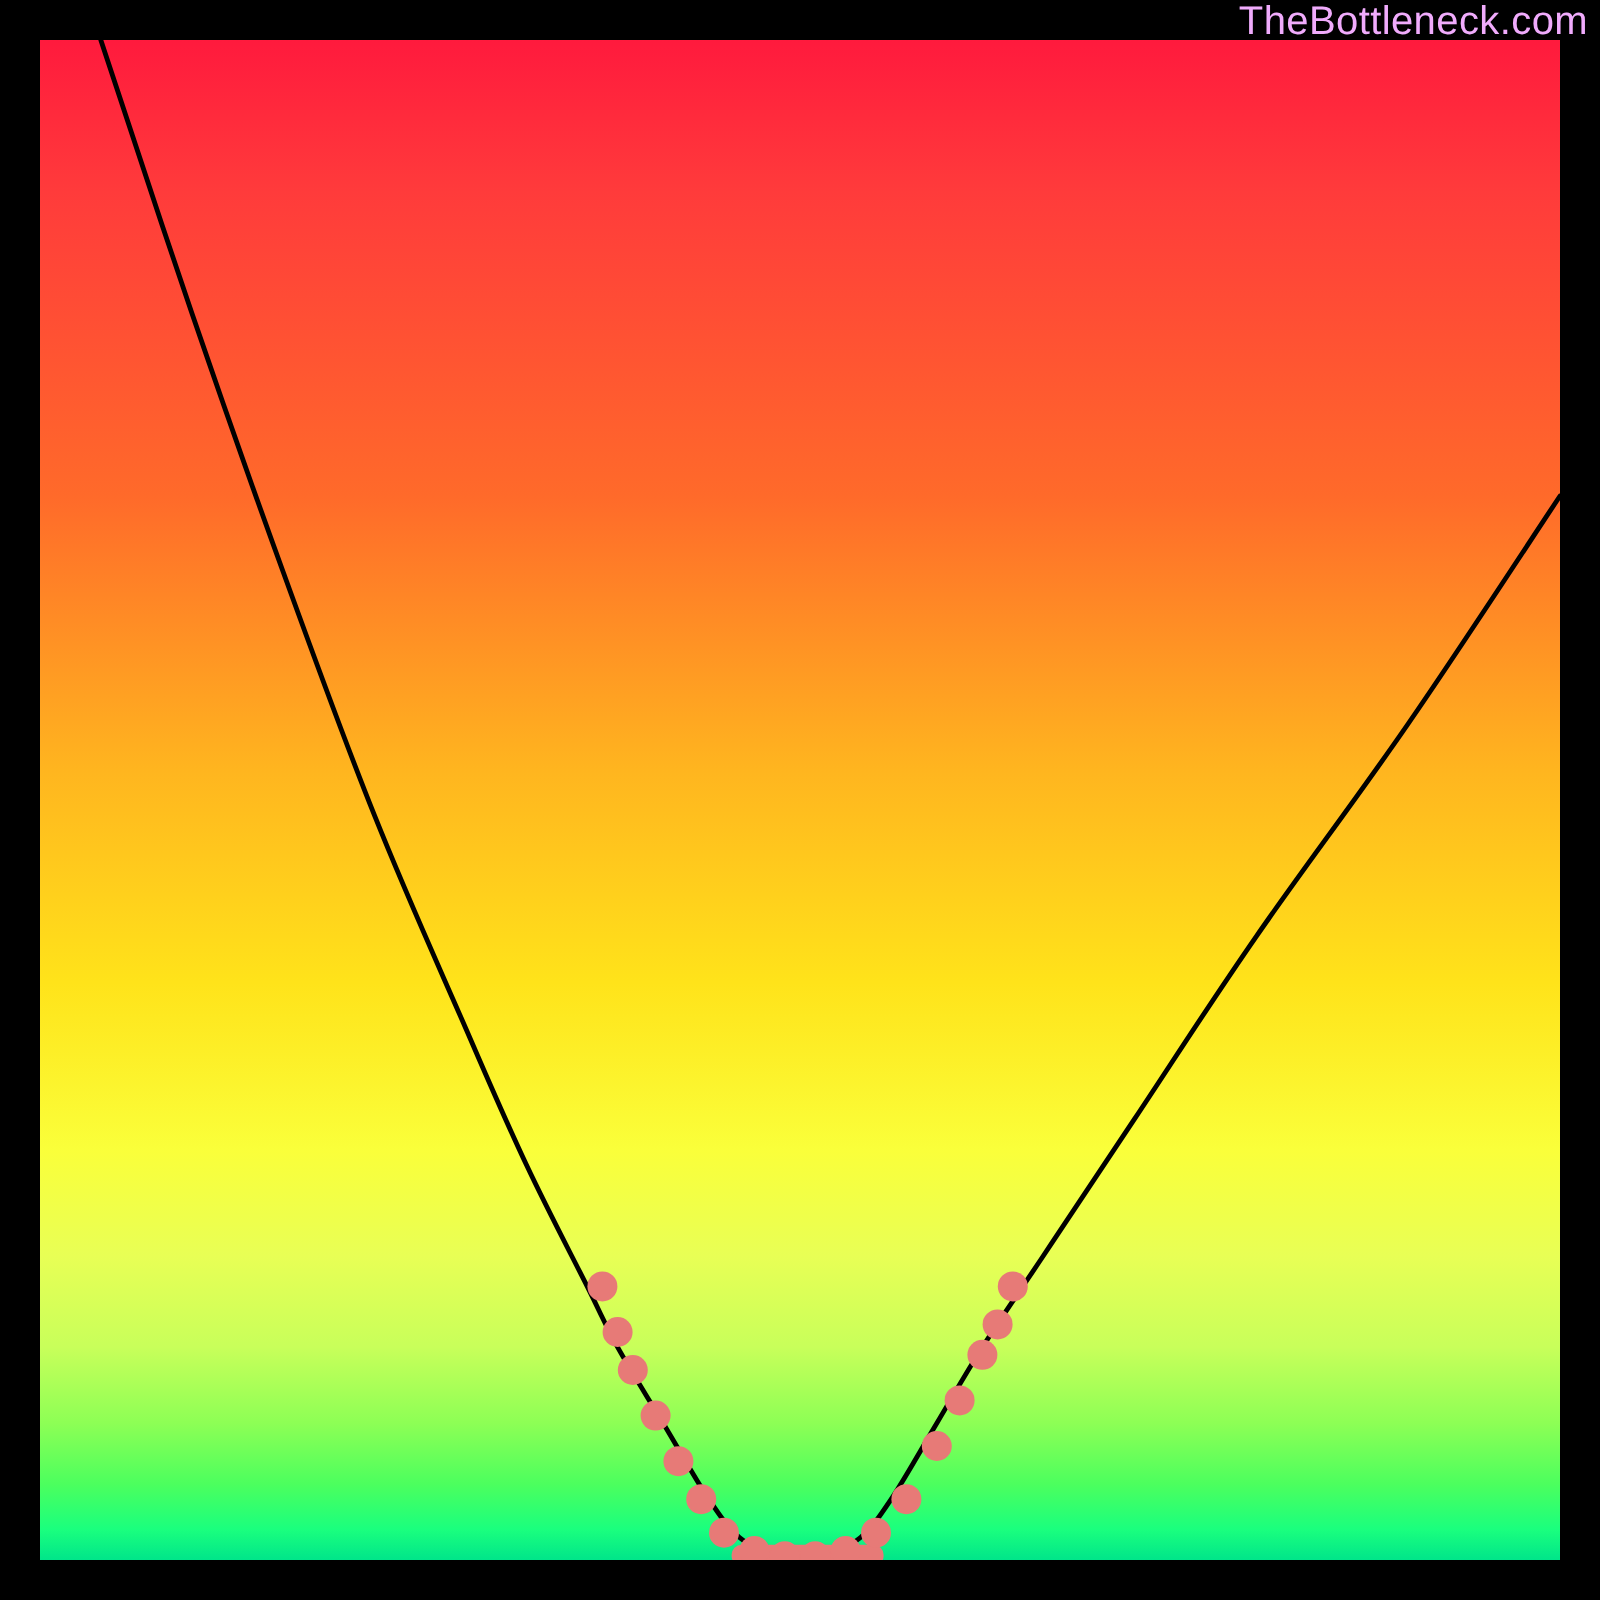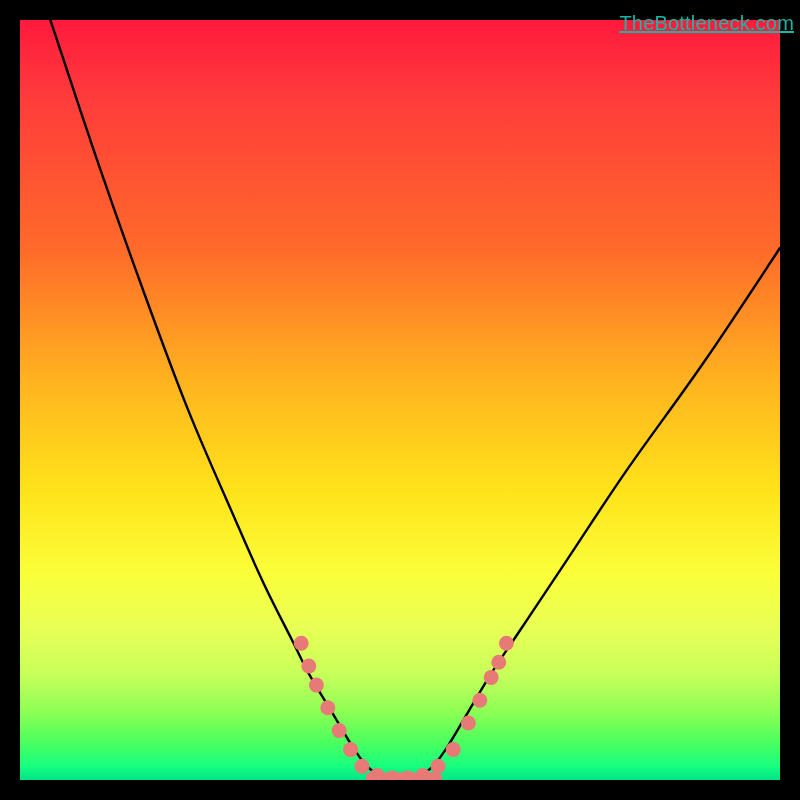--- a/index.html
+++ b/index.html
@@ -37,28 +37,27 @@
       #e8ff55 80%,
       #c8ff5a 86%,
       #8dff55 91%,
       #4cff5e 95%,
       #1aff7e 98%,
       #00e58a 100%
     );
   }
   .watermark {
     position: absolute;
-    top: 12px;
+    top: 0px;
     right: 6px;
-    color: #14b8a6;
+    color: #f0abfc;
     font-size: 20px;
     font-weight: 500;
     letter-spacing: 0.2px;
     user-select: none;
-    text-decoration: underline;
   }
   svg {
     position: absolute;
     left: 0;
     top: 0;
   }
 </style>
 </head>
 <body>
 

